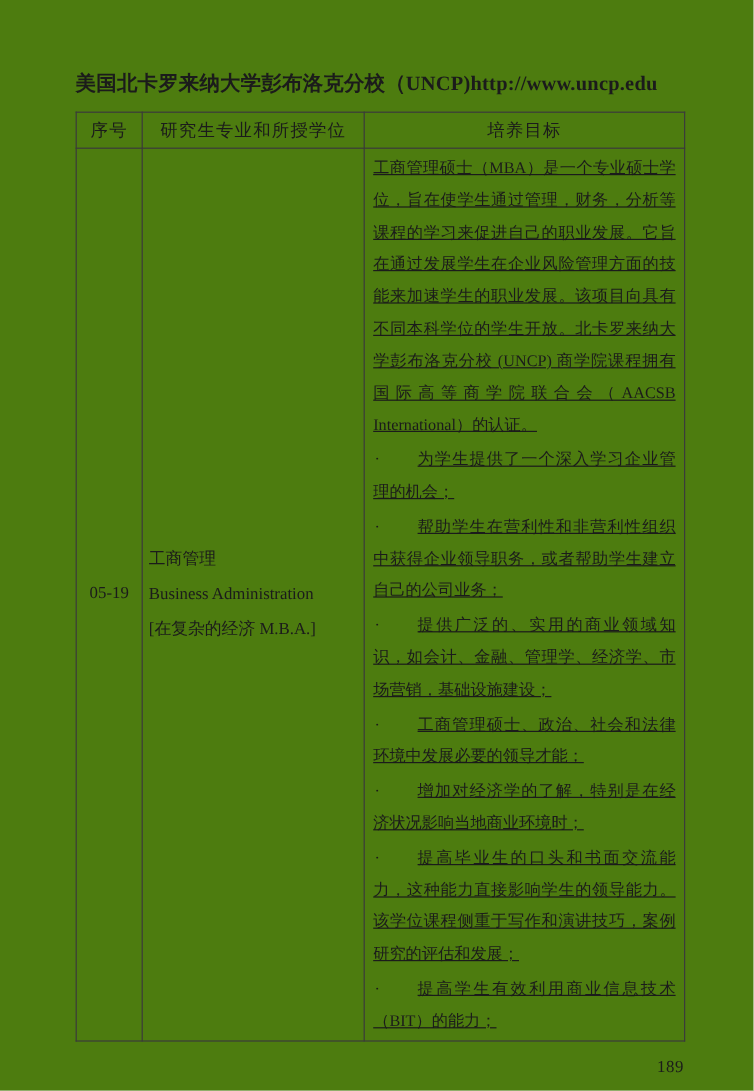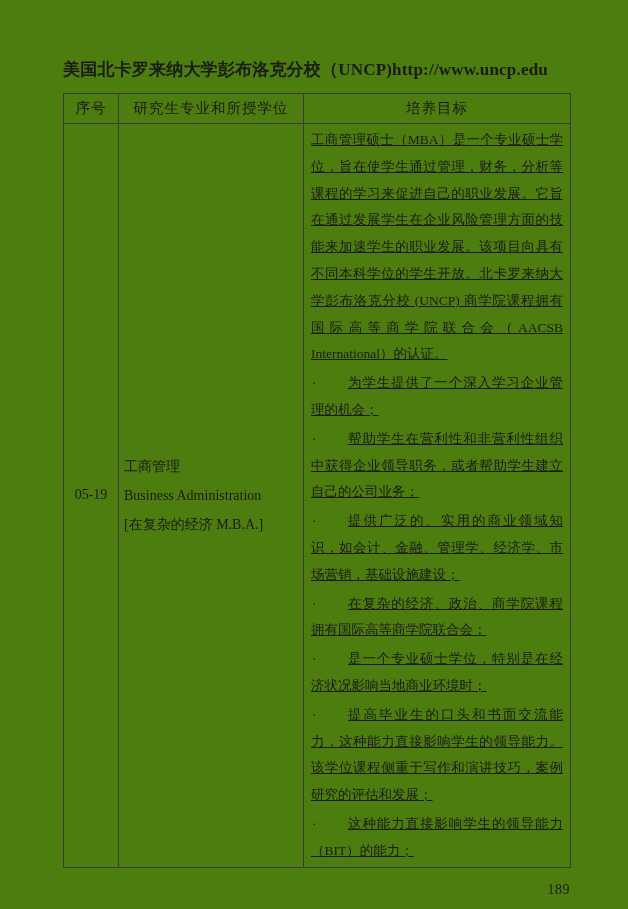--- a/index.html
+++ b/index.html
@@ -119,24 +119,24 @@
         <td class="cell-program">
           <div>工商管理</div>
           <div>Business Administration</div>
           <div>[在复杂的经济 M.B.A.]</div>
         </td>
         <td class="cell-objectives">
           <p class="intro">工商管理硕士（MBA）是一个专业硕士学位，旨在使学生通过管理，财务，分析等课程的学习来促进自己的职业发展。它旨在通过发展学生在企业风险管理方面的技能来加速学生的职业发展。该项目向具有不同本科学位的学生开放。北卡罗来纳大学彭布洛克分校 (UNCP) 商学院课程拥有国际高等商学院联合会（AACSB International）的认证。</p>
           <p class="bullet"><span class="dot">·</span><span>为学生提供了一个深入学习企业管理的机会；</span></p>
           <p class="bullet"><span class="dot">·</span><span>帮助学生在营利性和非营利性组织中获得企业领导职务，或者帮助学生建立自己的公司业务；</span></p>
           <p class="bullet"><span class="dot">·</span><span>提供广泛的、实用的商业领域知识，如会计、金融、管理学、经济学、市场营销，基础设施建设；</span></p>
-          <p class="bullet"><span class="dot">·</span><span>在复杂的经济、政治、商学院课程拥有国际高等商学院联合会；</span></p>
-          <p class="bullet"><span class="dot">·</span><span>是一个专业硕士学位，特别是在经济状况影响当地商业环境时；</span></p>
+          <p class="bullet"><span class="dot">·</span><span>工商管理硕士、政治、社会和法律环境中发展必要的领导才能；</span></p>
+          <p class="bullet"><span class="dot">·</span><span>增加对经济学的了解，特别是在经济状况影响当地商业环境时；</span></p>
           <p class="bullet"><span class="dot">·</span><span>提高毕业生的口头和书面交流能力，这种能力直接影响学生的领导能力。该学位课程侧重于写作和演讲技巧，案例研究的评估和发展；</span></p>
-          <p class="bullet"><span class="dot">·</span><span>这种能力直接影响学生的领导能力（BIT）的能力；</span></p>
+          <p class="bullet"><span class="dot">·</span><span>提高学生有效利用商业信息技术（BIT）的能力；</span></p>
         </td>
       </tr>
     </tbody>
   </table>
 
   <div class="page-number">189</div>
 
 </div>
 
 </body></html>

